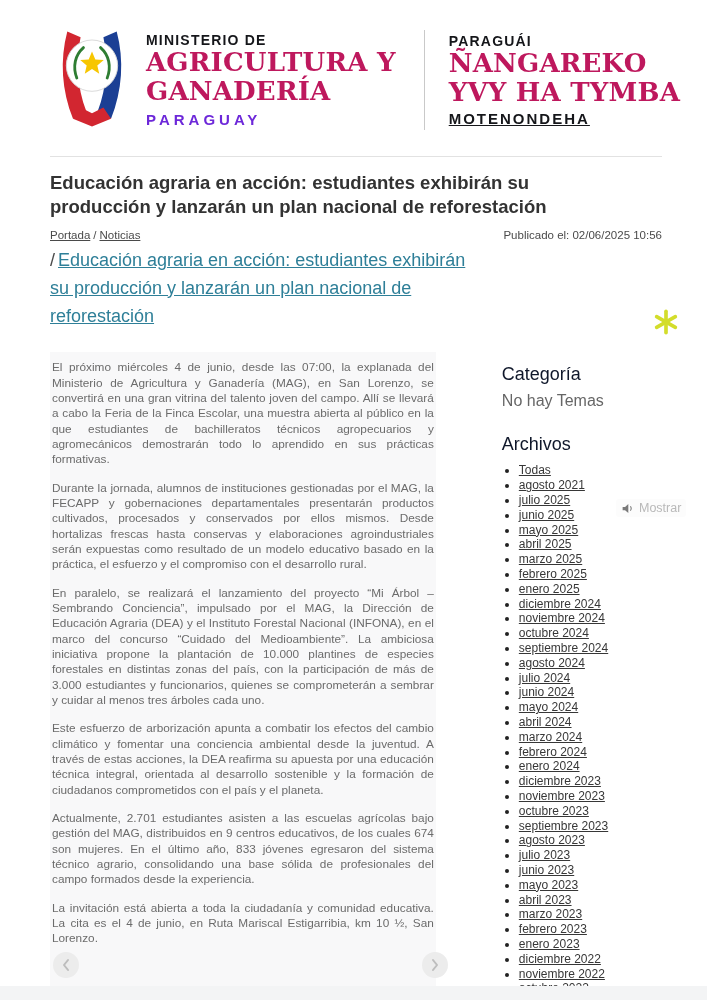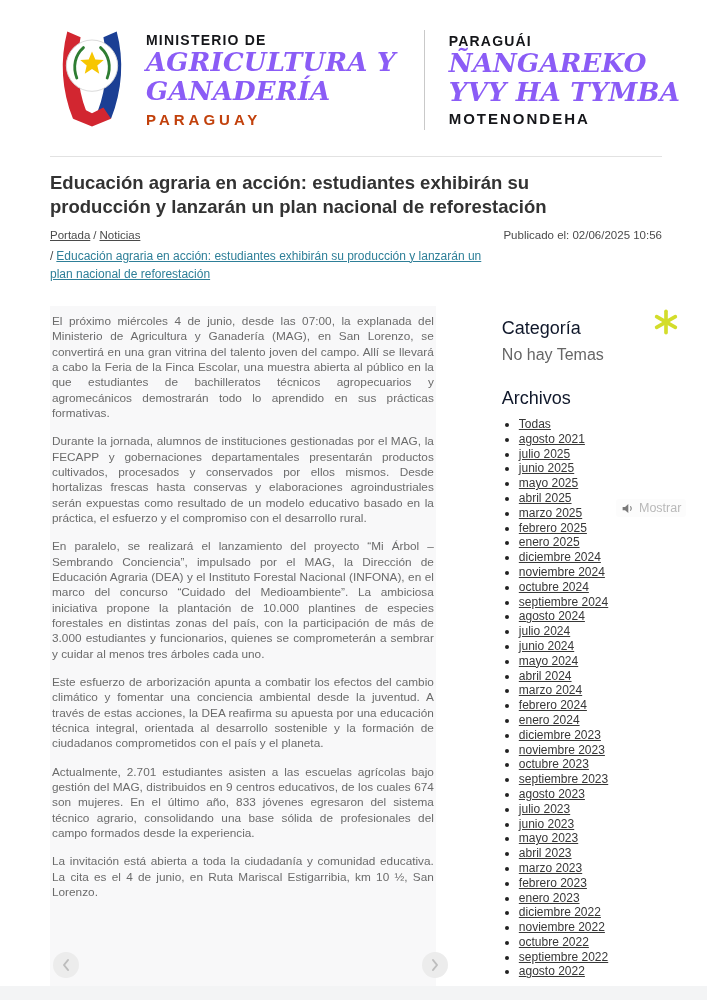--- a/index.html
+++ b/index.html
@@ -5,34 +5,34 @@
   * { box-sizing: border-box; margin: 0; padding: 0; }
   html, body { width: 707px; height: 1000px; overflow: hidden; background: #fff; }
   body { font-family: "Liberation Sans", sans-serif; color: #333; }
   .page { position: relative; width: 707px; height: 1000px; overflow: hidden; background: #fff; }
 
   
   .header { display: flex; align-items: center; padding: 26px 20px 16px 54px; gap: 14px; }
   .logo-wrap { flex: 0 0 auto; }
   .ministry-block { margin-left: 2px; }
   .hdr-small { font-size: 14px; font-weight: 800; letter-spacing: 1.2px; color: #15161a; }
-  .hdr-serif { font-family: "DejaVu Serif", serif; font-size: 26px; font-weight: 700; color: #8b5cf6; line-height: 1.12; letter-spacing: 0.2px; font-style: italic; }
-  .hdr-caps { font-size: 15px; font-weight: 800; letter-spacing: 4px; color: #c2410c; margin-top: 5px; }
-  .hdr-caps2 { font-size: 15px; font-weight: 800; letter-spacing: 2px; color: #15161a; margin-top: 3px; }
+  .hdr-serif { font-family: "DejaVu Serif", serif; font-size: 26px; font-weight: 700; color: #be185d; line-height: 1.12; letter-spacing: 0.2px; }
+  .hdr-caps { font-size: 15px; font-weight: 800; letter-spacing: 4px; color: #6d28d9; margin-top: 5px; }
+  .hdr-caps2 { font-size: 15px; font-weight: 800; letter-spacing: 2px; color: #15161a; margin-top: 3px; text-decoration: underline; }
   .v-divider { width: 1px; height: 100px; background: #c9c9c9; margin: 0 10px 0 14px; }
   .hrule { border: none; border-top: 1px solid #e2e2e2; margin: 6px 45px 0 50px; }
 
   
   .main { padding: 14px 45px 0 50px; }
   .page-title { font-size: 18.5px; font-weight: 700; color: #333; line-height: 1.32; max-width: 575px; }
   .crumb-row { display: flex; justify-content: space-between; align-items: flex-start; margin-top: 9px; font-size: 11.5px; }
   .crumb-left a { color: #4a4a4a; text-decoration: underline; }
   .crumb-sep { color: #4a4a4a; margin: 0 3px; }
   .published { color: #4a4a4a; white-space: nowrap; }
-  .crumb-current-row { margin-top: 6px; max-width: 432px; font-size: 12px; line-height: 1.55; }
+  .crumb-current-row { margin-top: 6px; max-width: 432px; font-size: 18px; line-height: 1.55; }
   .crumb-current-row .lead-sep { color: #4a4a4a; margin-right: 3px; }
   .crumb-current-row a { color: #2e7f98; text-decoration: underline; }
 
   
   .content { display: flex; gap: 66px; margin-top: 22px; align-items: flex-start; }
   .article-col { width: 414px; background: #f8f8f9; padding: 8px 2px 0 2px; min-height: 694px; }
   .para { font-size: 11.8px; line-height: 1.3; color: #6b6b6b; text-align: justify; margin-bottom: 13px; }
 
   .sidebar { width: 172px; padding-top: 12px; }
   .side-heading { font-size: 18px; color: #0f172a; font-weight: 400; margin-bottom: 7px; }

